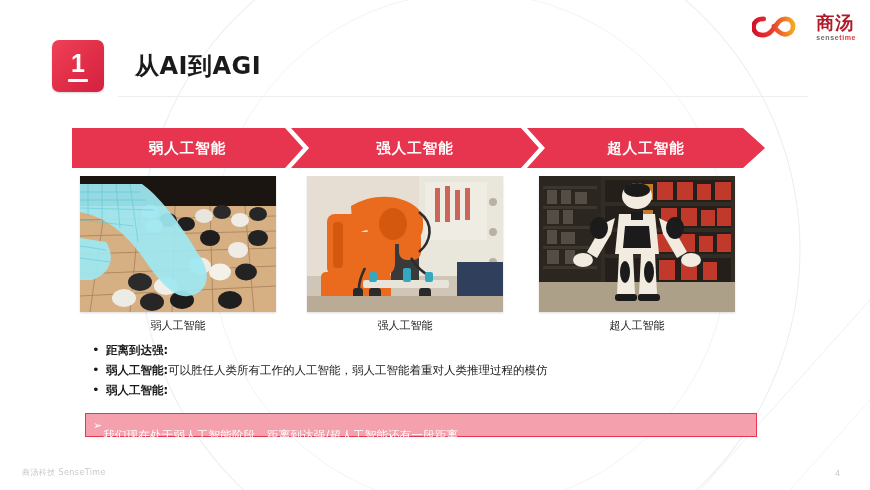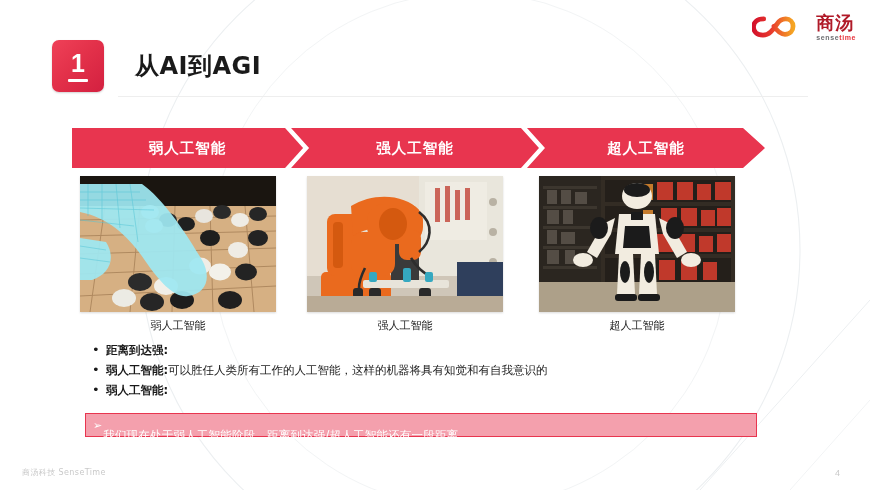--- a/index.html
+++ b/index.html
@@ -512,21 +512,21 @@
   <div class="caption cap-3">超人工智能</div>
 
   <div class="bullets">
     <div class="bullet">
       <div class="dot">•</div>
       <div class="term">距离到达强:</div>
     </div>
     <div class="bullet">
       <div class="dot">•</div>
       <div class="term">弱人工智能:</div>
-      <div class="desc">可以胜任人类所有工作的人工智能，这样的机器将具有知觉和有自我意识的</div>
+      <div class="desc">可以胜任人类所有工作的人工智能，弱人工智能着重对人类推理过程的模仿</div>
     </div>
     <div class="bullet">
       <div class="dot">•</div>
       <div class="term">弱人工智能:</div>
     </div>
   </div>
 
   <div class="highlight">
     <span class="arrow">➢</span>
     <span class="htext">我们现在处于弱人工智能阶段，距离到达强/超人工智能还有一段距离</span>

